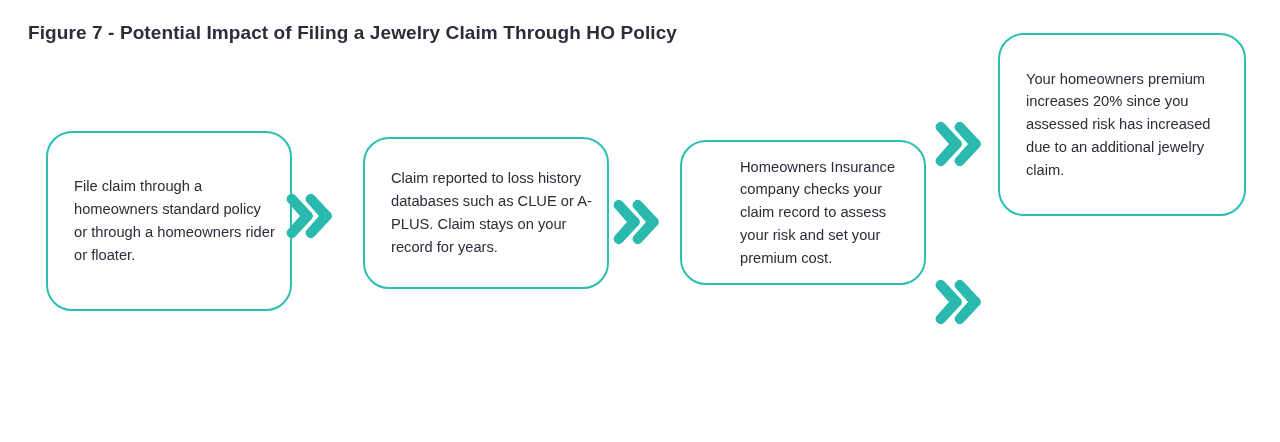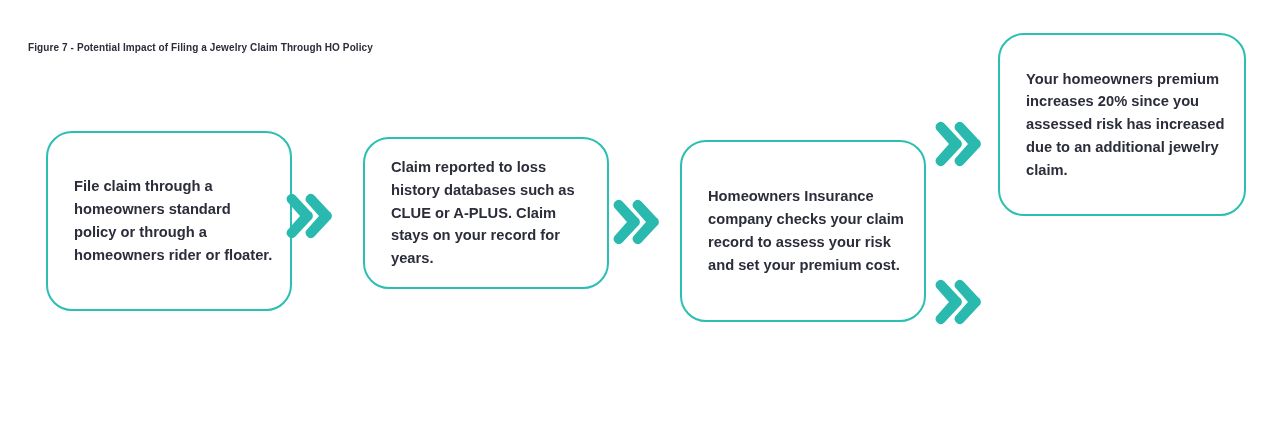--- a/index.html
+++ b/index.html
@@ -13,47 +13,45 @@
   #figure-root {
     position: relative;
     width: 1280px;
     height: 442px;
     background: #ffffff;
   }
   .fig-title {
     position: absolute;
     left: 28px;
     top: 22px;
-    font-size: 10px;
+    font-size: 19px;
     font-weight: bold;
     color: #2b2d3a;
     letter-spacing: 0.1px;
     white-space: nowrap;
-    margin-top: 20px;
   }
   .node-box {
     position: absolute;
     border: 2px solid #2bbfb3;
     border-radius: 26px;
     background: #ffffff;
     display: flex;
     align-items: center;
-    font-weight: bold;
   }
   .node-text {
     color: #2b2d3a;
     font-size: 14.7px;
     line-height: 1.55;
     padding: 0 14px 0 26px;
     white-space: pre-line;
   }
   
   #box-1 { left: 27px;  top: 131px; width: 246px; height: 180px; margin-left: 19px; }
   #box-2 { left: 363px; top: 137px; width: 246px; height: 152px; }
-  #box-3 { left: 680px; top: 140px; width: 246px; height: 182px; }
+  #box-3 { left: 680px; top: 140px; width: 246px; height: 145px; padding-left: 32px; }
   #box-outcome-premium   { left: 998px; top: 33px;  width: 248px; height: 183px; }
   #box-outcome-nonrenew  { left: 998px; top: 243px; width: 248px; height: 181px; }
 
   .chevron {
     position: absolute;
     width: 48px;
     height: 50px;
   }
   .chevron svg { display: block; width: 100%; height: 100%; }
   #chevron-1 { left: 284px; top: 191px; }

